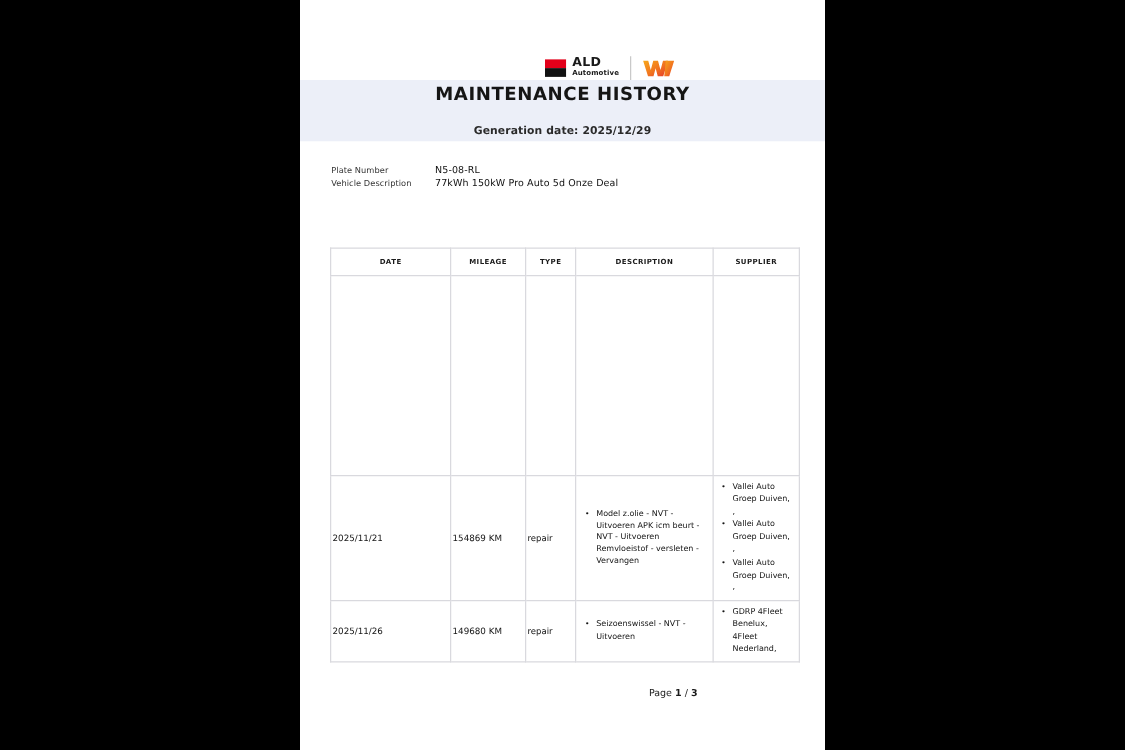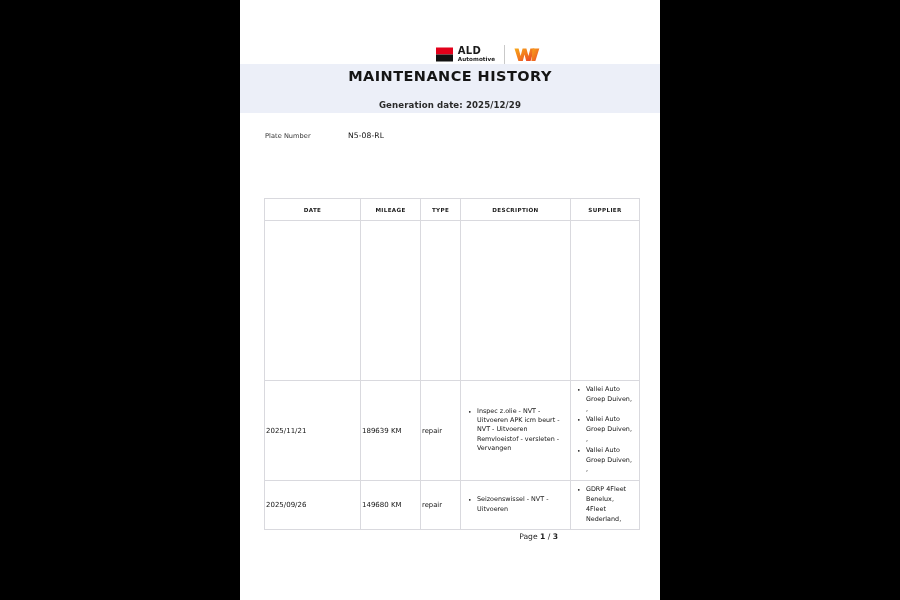--- a/index.html
+++ b/index.html
@@ -217,21 +217,21 @@
     padding-left: 15px;
   }
   .cell-supplier ul.bullets > li {
     line-height: 9.8px;
   }
 
   
   .page-footer {
     position: absolute;
     left: 0;
-    top: 532px;
+    top: 550px;
     width: 340px;
     padding-right: 22px;
     text-align: right;
     font-size: 7.6px;
     color: #1b1b1b;
   }
   .page-footer .num { font-weight: bold; }
 </style>
 </head>
 <body>
@@ -272,20 +272,24 @@
 
     <div class="title-banner">
       <h1 class="doc-title">MAINTENANCE HISTORY</h1>
       <div class="doc-subtitle">Generation date: 2025/12/29</div>
     </div>
 
     <div class="vehicle-info">
       <div class="vi-row">
         <span class="vi-label">Plate Number</span>
         <span class="vi-value">N5-08-RL</span>
+      </div>
+      <div class="vi-row">
+        <span class="vi-label">Vehicle Description</span>
+        <span class="vi-value">77kWh 150kW Pro Auto 5d Onze Deal</span>
       </div>
     </div>
 
     <table class="history-table">
       <colgroup>
         <col class="col-date">
           <col class="col-mileage">
           <col class="col-type">
         <col class="col-desc">
           <col class="col-supp">
@@ -302,37 +306,37 @@
       <tbody id="table-body">
           <tr class="blank-row">
             <td class="cell-date"></td>
             <td class="cell-mileage"></td>
             <td class="cell-type"></td>
             <td class="cell-desc"></td>
             <td class="cell-supplier"></td>
           </tr>
           <tr>
             <td class="cell-date">2025/11/21</td>
-            <td class="cell-mileage">189639 KM</td>
+            <td class="cell-mileage">154869 KM</td>
             <td class="cell-type">repair</td>
             <td class="cell-desc">
               <ul class="bullets">
-                <li>Inspec z.olie   - NVT - Uitvoeren  APK icm beurt    - NVT - Uitvoeren Remvloeistof    - versleten - Vervangen</li>
+                <li>Model z.olie   - NVT - Uitvoeren  APK icm beurt    - NVT - Uitvoeren Remvloeistof    - versleten - Vervangen</li>
               </ul>
             </td>
             <td class="cell-supplier">
               <ul class="bullets">
                 <li>Vallei Auto Groep Duiven, ,</li>
                 <li>Vallei Auto Groep Duiven, ,</li>
                 <li>Vallei Auto Groep Duiven, ,</li>
               </ul>
             </td>
           </tr>
           <tr>
-            <td class="cell-date">2025/09/26</td>
+            <td class="cell-date">2025/11/26</td>
             <td class="cell-mileage">149680 KM</td>
             <td class="cell-type">repair</td>
             <td class="cell-desc">
               <ul class="bullets">
                 <li>Seizoenswissel   -  NVT            -  Uitvoeren</li>
               </ul>
             </td>
             <td class="cell-supplier">
               <ul class="bullets">
                 <li>GDRP 4Fleet Benelux, 4Fleet Nederland,</li>

